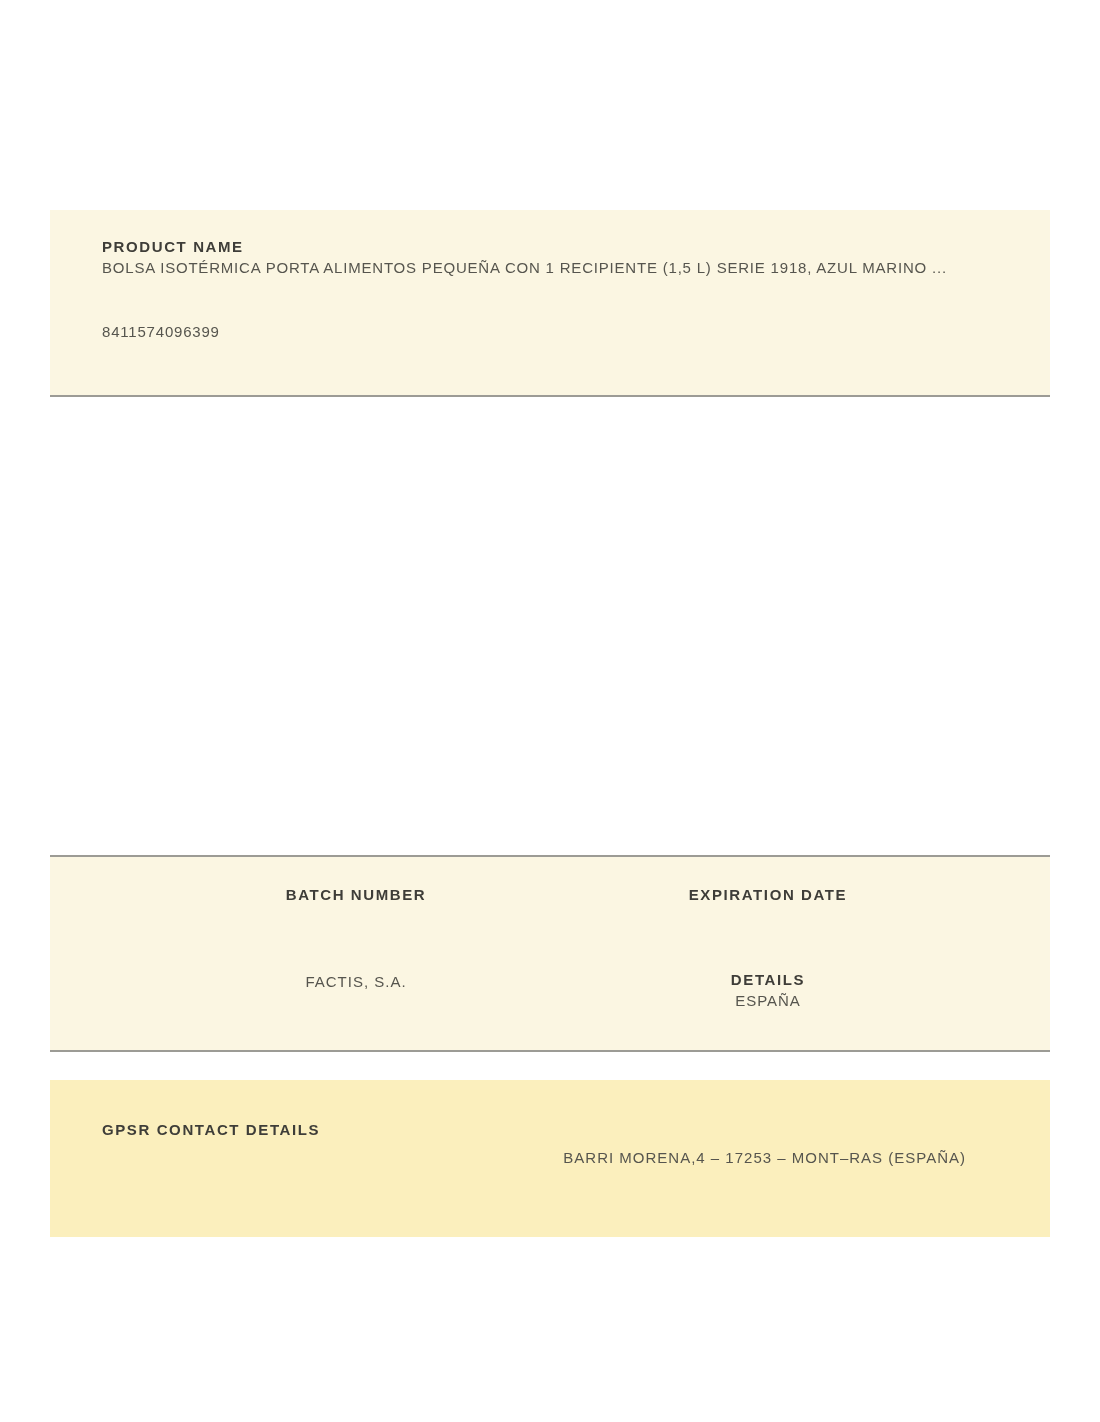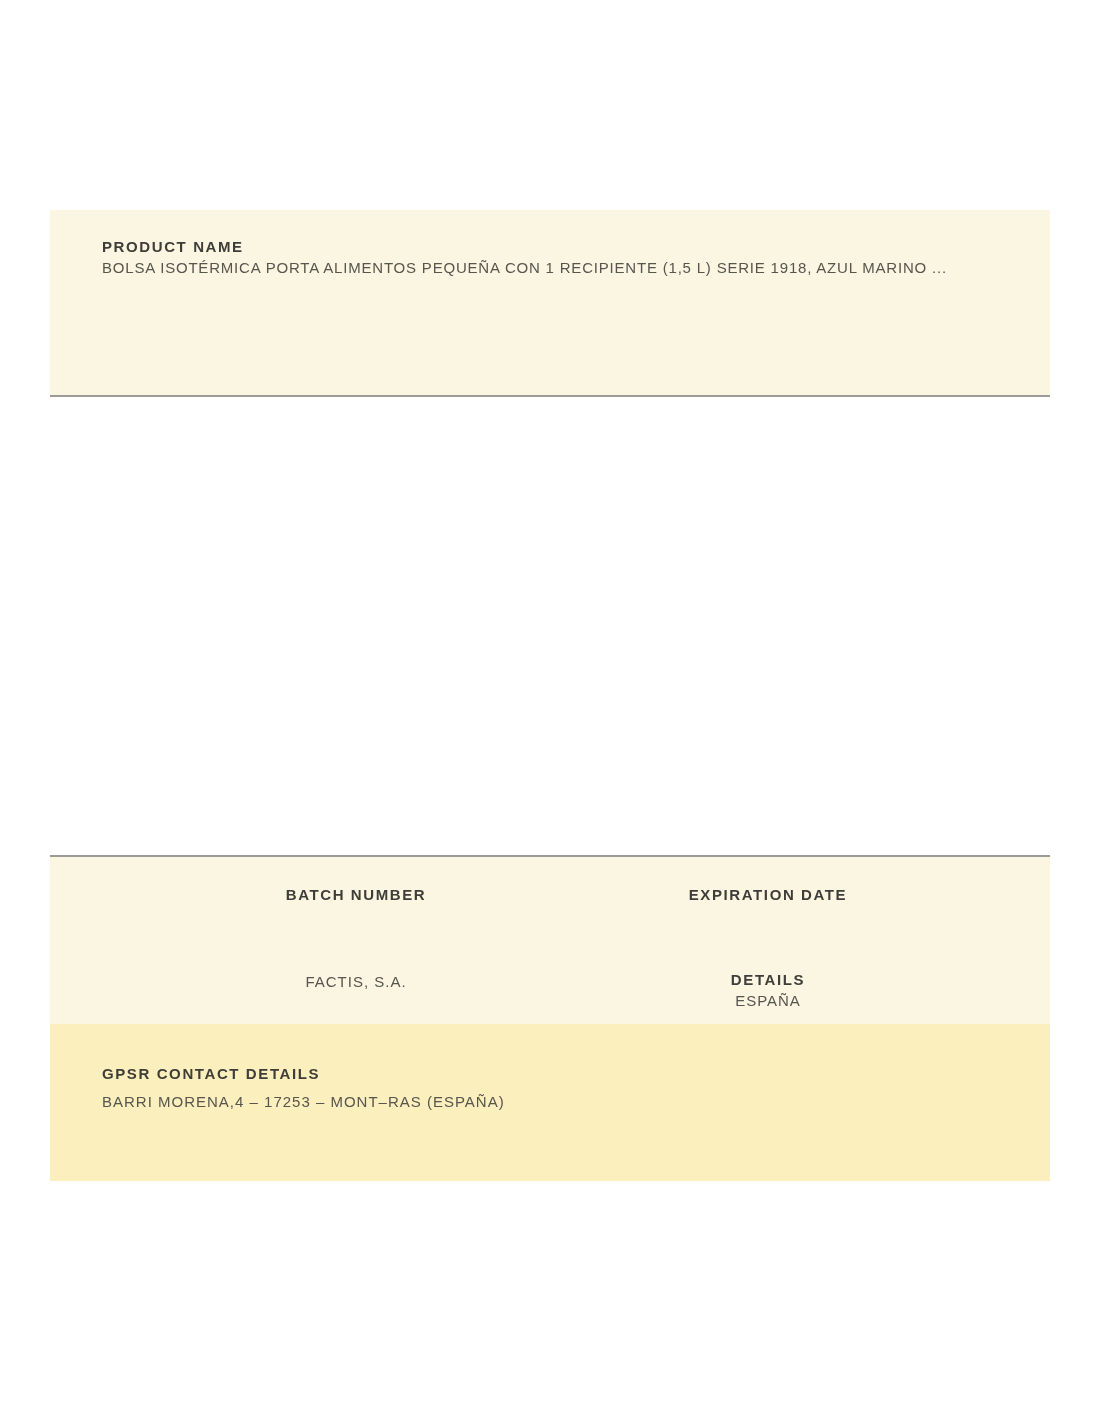--- a/index.html
+++ b/index.html
@@ -28,21 +28,21 @@
     padding: 27px 65px 0 52px;
   }
   #traceability-panel {
     top: 855px;
     height: 197px;
     border-top: 2px solid #9c9b95;
     border-bottom: 2px solid #9c9b95;
     padding: 28px 76px 0 100px;
   }
   #gpsr-panel {
-    top: 1024px;
+    top: 1080px;
     height: 157px;
     background: #fbefbd;
     padding: 40px 84px 0 52px;
   }
   .field-label {
     font-size: 15px;
     font-weight: bold;
     letter-spacing: 1.6px;
     color: #3e3d38;
     line-height: 19px;
@@ -67,33 +67,35 @@
     text-align: center;
   }
   .trace-cell .field-value {
     letter-spacing: 1px;
   }
   .gpsr-address {
     font-size: 15px;
     letter-spacing: 1px;
     color: #56554e;
     line-height: 18px;
+    text-align: right;
     margin-top: 10px;
     white-space: nowrap;
   }
 </style>
 </head>
 <body>
 
 <section class="panel" id="product-panel">
   <div>
     <div class="field-label">PRODUCT NAME</div>
     <div class="field-value">BOLSA ISOTÉRMICA PORTA ALIMENTOS PEQUEÑA CON 1 RECIPIENTE (1,5 L) SERIE 1918, AZUL MARINO ...</div>
   </div>
   <div class="ean-block">
+    <div class="field-value">8411574096399</div>
   </div>
 </section>
 
 <section class="panel" id="traceability-panel">
   <div class="trace-grid">
     <div class="trace-cell">
       <div class="field-label">BATCH NUMBER</div>
       <div class="field-value"></div>
     </div>
     <div class="trace-cell">

